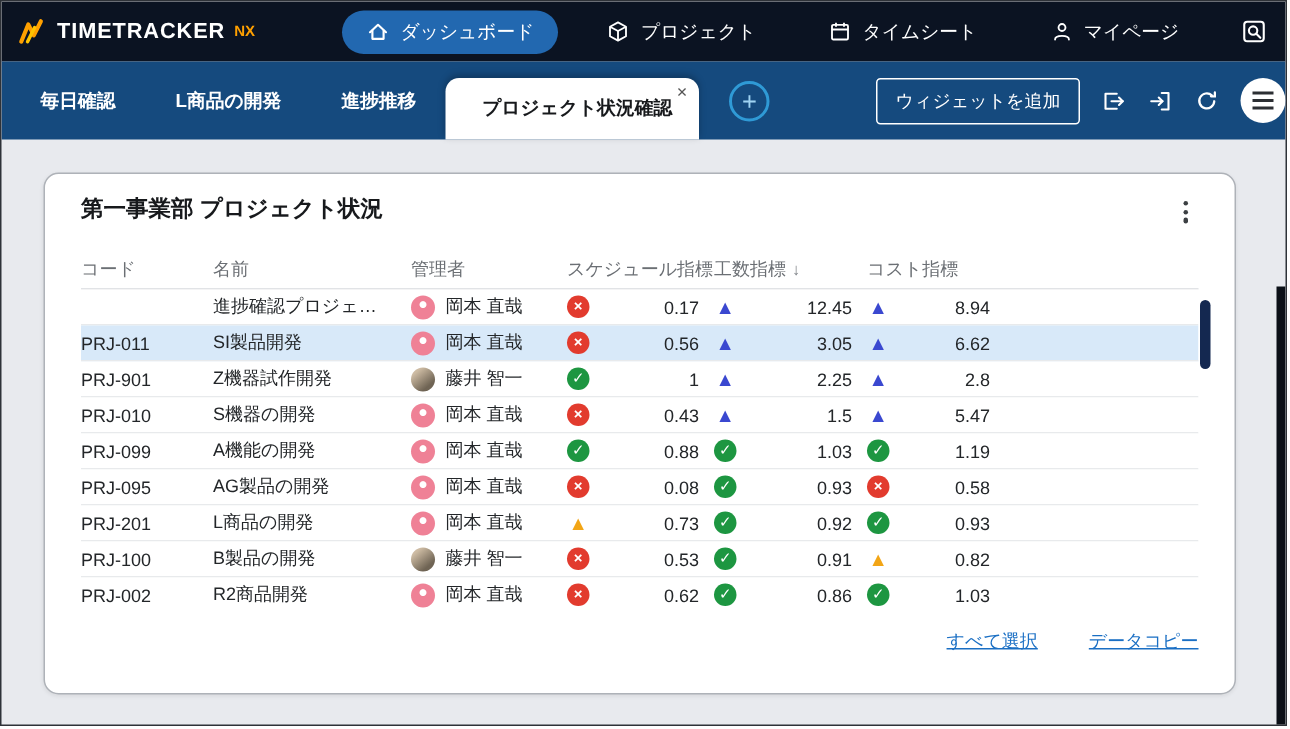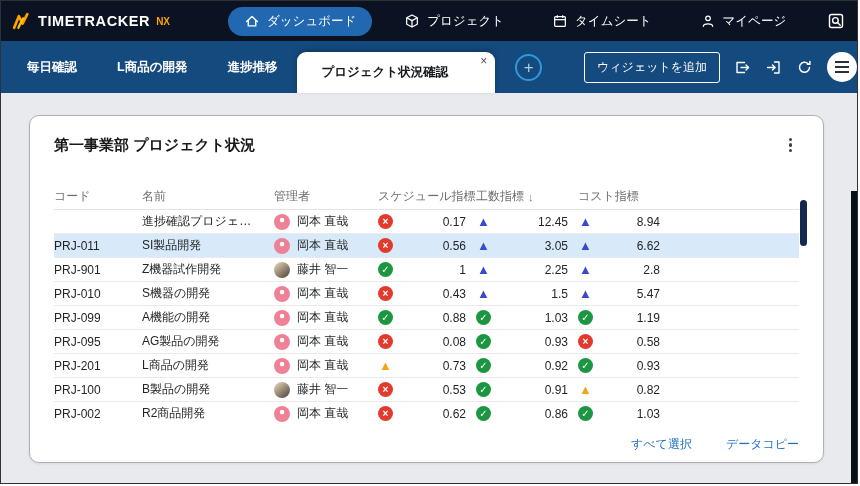--- a/index.html
+++ b/index.html
@@ -14,33 +14,33 @@
   .brand-suffix{color:var(--brand_orange,#ffa000);font-size:10px;font-weight:bold}
   .topnav-items{display:flex;align-items:flex-end;gap:16px;margin-left:58px}
   .nav-item{display:flex;align-items:center;gap:7px;font-size:12.5px;padding:6px 16px;border-radius:17px;cursor:pointer;white-space:nowrap}
   .nav-item.active{background:var(--pill,#2268b0)}
   .topnav-right{margin-left:auto;display:flex;align-items:center;padding-right:2px;cursor:pointer}
 
   
   .tabbar{display:flex;height:52px;background:var(--tabbar,#154a7e);padding-left:6px}
   .tabs{display:flex;align-items:center;height:100%}
   .tab{color:#fff;font-size:12.5px;font-weight:bold;padding:0 20px;height:100%;display:flex;align-items:center;cursor:pointer;white-space:nowrap}
-  .tab.active{position:relative;background:#fff;color:#17191c;border-radius:9px 9px 0 0;height:41px;align-self:flex-end;padding:0 47px 0 24px;box-shadow:0 -2px 5px rgba(0,0,0,.25)}
+  .tab.active{position:relative;background:#fff;color:#17191c;border-radius:9px 9px 0 0;height:41px;align-self:flex-end;padding:0 18px 0 24px;box-shadow:0 -2px 5px rgba(0,0,0,.25)}
   .tab-close{position:absolute;top:3px;right:8px;font-size:12px;color:#555;font-weight:normal;line-height:1;cursor:pointer}
   .add-tab{width:27px;height:27px;border:2px solid #2f9ad6;border-radius:50%;color:#9fd3f2;display:flex;align-items:center;justify-content:center;font-size:17px;line-height:1;margin-left:20px;cursor:pointer}
   .tabbar-right{margin-left:auto;display:flex;align-items:center;gap:14px;}
   .add-widget-btn{background:transparent;border:1px solid #fff;color:#fff;font-size:12px;padding:6px 12px;border-radius:3px;cursor:pointer;white-space:nowrap;font-family:inherit}
   .icon-btn{display:flex;cursor:pointer}
   .menu-btn{width:30px;height:30px;background:#fff;border-radius:50%;display:flex;flex-direction:column;align-items:center;justify-content:center;gap:3px;cursor:pointer}
   .menu-btn i{display:block;width:14px;height:2px;background:#2c2f33}
 
   
   .content{position:relative;height:392px;padding:22px 30px 0 28px}
   .card{position:relative;background:#fff;border:1px solid #aeb2b8;border-radius:10px;width:795px;height:348px;padding:14px 24px;box-shadow:0 1px 3px rgba(0,0,0,.08)}
-  .card-header{display:flex;justify-content:space-between;align-items:center;height:30px;margin-bottom:24px}
+  .card-header{display:flex;justify-content:space-between;align-items:flex-start;height:30px;margin-bottom:7px}
   .card-title{font-size:15px;font-weight:bold;color:#17191c}
   .kebab{display:flex;flex-direction:column;gap:2.5px;padding:4px 7px;cursor:pointer}
   .kebab i{width:3.2px;height:3.2px;border-radius:50%;background:#3c4043}
 
   .thead,.trow{display:grid;grid-template-columns:88px 132px 104px 98px 102px 92px 1fr;align-items:center}
   .thead{height:26px;color:#6b6f74;font-size:12px;border-bottom:1px solid #e1e3e6}
   .hcell{display:flex;align-items:center;gap:4px;cursor:pointer;white-space:nowrap}
   .sort{font-size:11px;color:#7a7e84}
   .tbody{height:214px;overflow:hidden}
   .trow{height:24px;border-bottom:1px solid #e8eaec;font-size:12px;color:#232629;cursor:pointer;background:#fff}
@@ -50,21 +50,21 @@
   .avatar-pink{background:radial-gradient(circle at 50% 38%,#fff 0 2px,#ef8196 2.6px)}
   .avatar-photo{background:linear-gradient(140deg,#cdbba3 20%,#6f6454 75%)}
   .cell.ind{display:flex;justify-content:space-between;align-items:center;padding-right:10px}
   .status-ic{width:15px;height:15px;display:flex;align-items:center;justify-content:center;border-radius:50%;line-height:1;flex:none}
   .ic-bad{background:var(--st_bad,#e23b2e);color:#fff;font-weight:bold;font-size:10px}
   .ic-good{background:var(--st_good,#1d9641);color:#fff;font-size:10px}
   .ic-warn{background:none;color:var(--st_warn,#f2a516);font-size:13px}
   .ic-up{background:none;color:var(--st_up,#3a48d0);font-size:13px}
   .table-scrollbar{position:absolute;right:16px;top:84px;width:7px;height:46px;background:#142850;border-radius:4px;cursor:pointer}
   .card-footer{display:flex;justify-content:flex-end;gap:34px;margin-top:12px}
-  .flink{color:var(--link,#1a6fc4);font-size:12px;cursor:pointer;white-space:nowrap}
+  .flink{color:var(--link,#1a6fc4);font-size:12px;text-decoration:underline;cursor:pointer;white-space:nowrap}
   .page-scrollbar{position:absolute;right:0;top:98px;width:6px;height:354px;background:#0b1017;cursor:pointer}
   svg{display:block}
 </style>
 </head>
 <body>
 
 <div class="app">
 
   <header class="topnav">
     <div class="brand">

